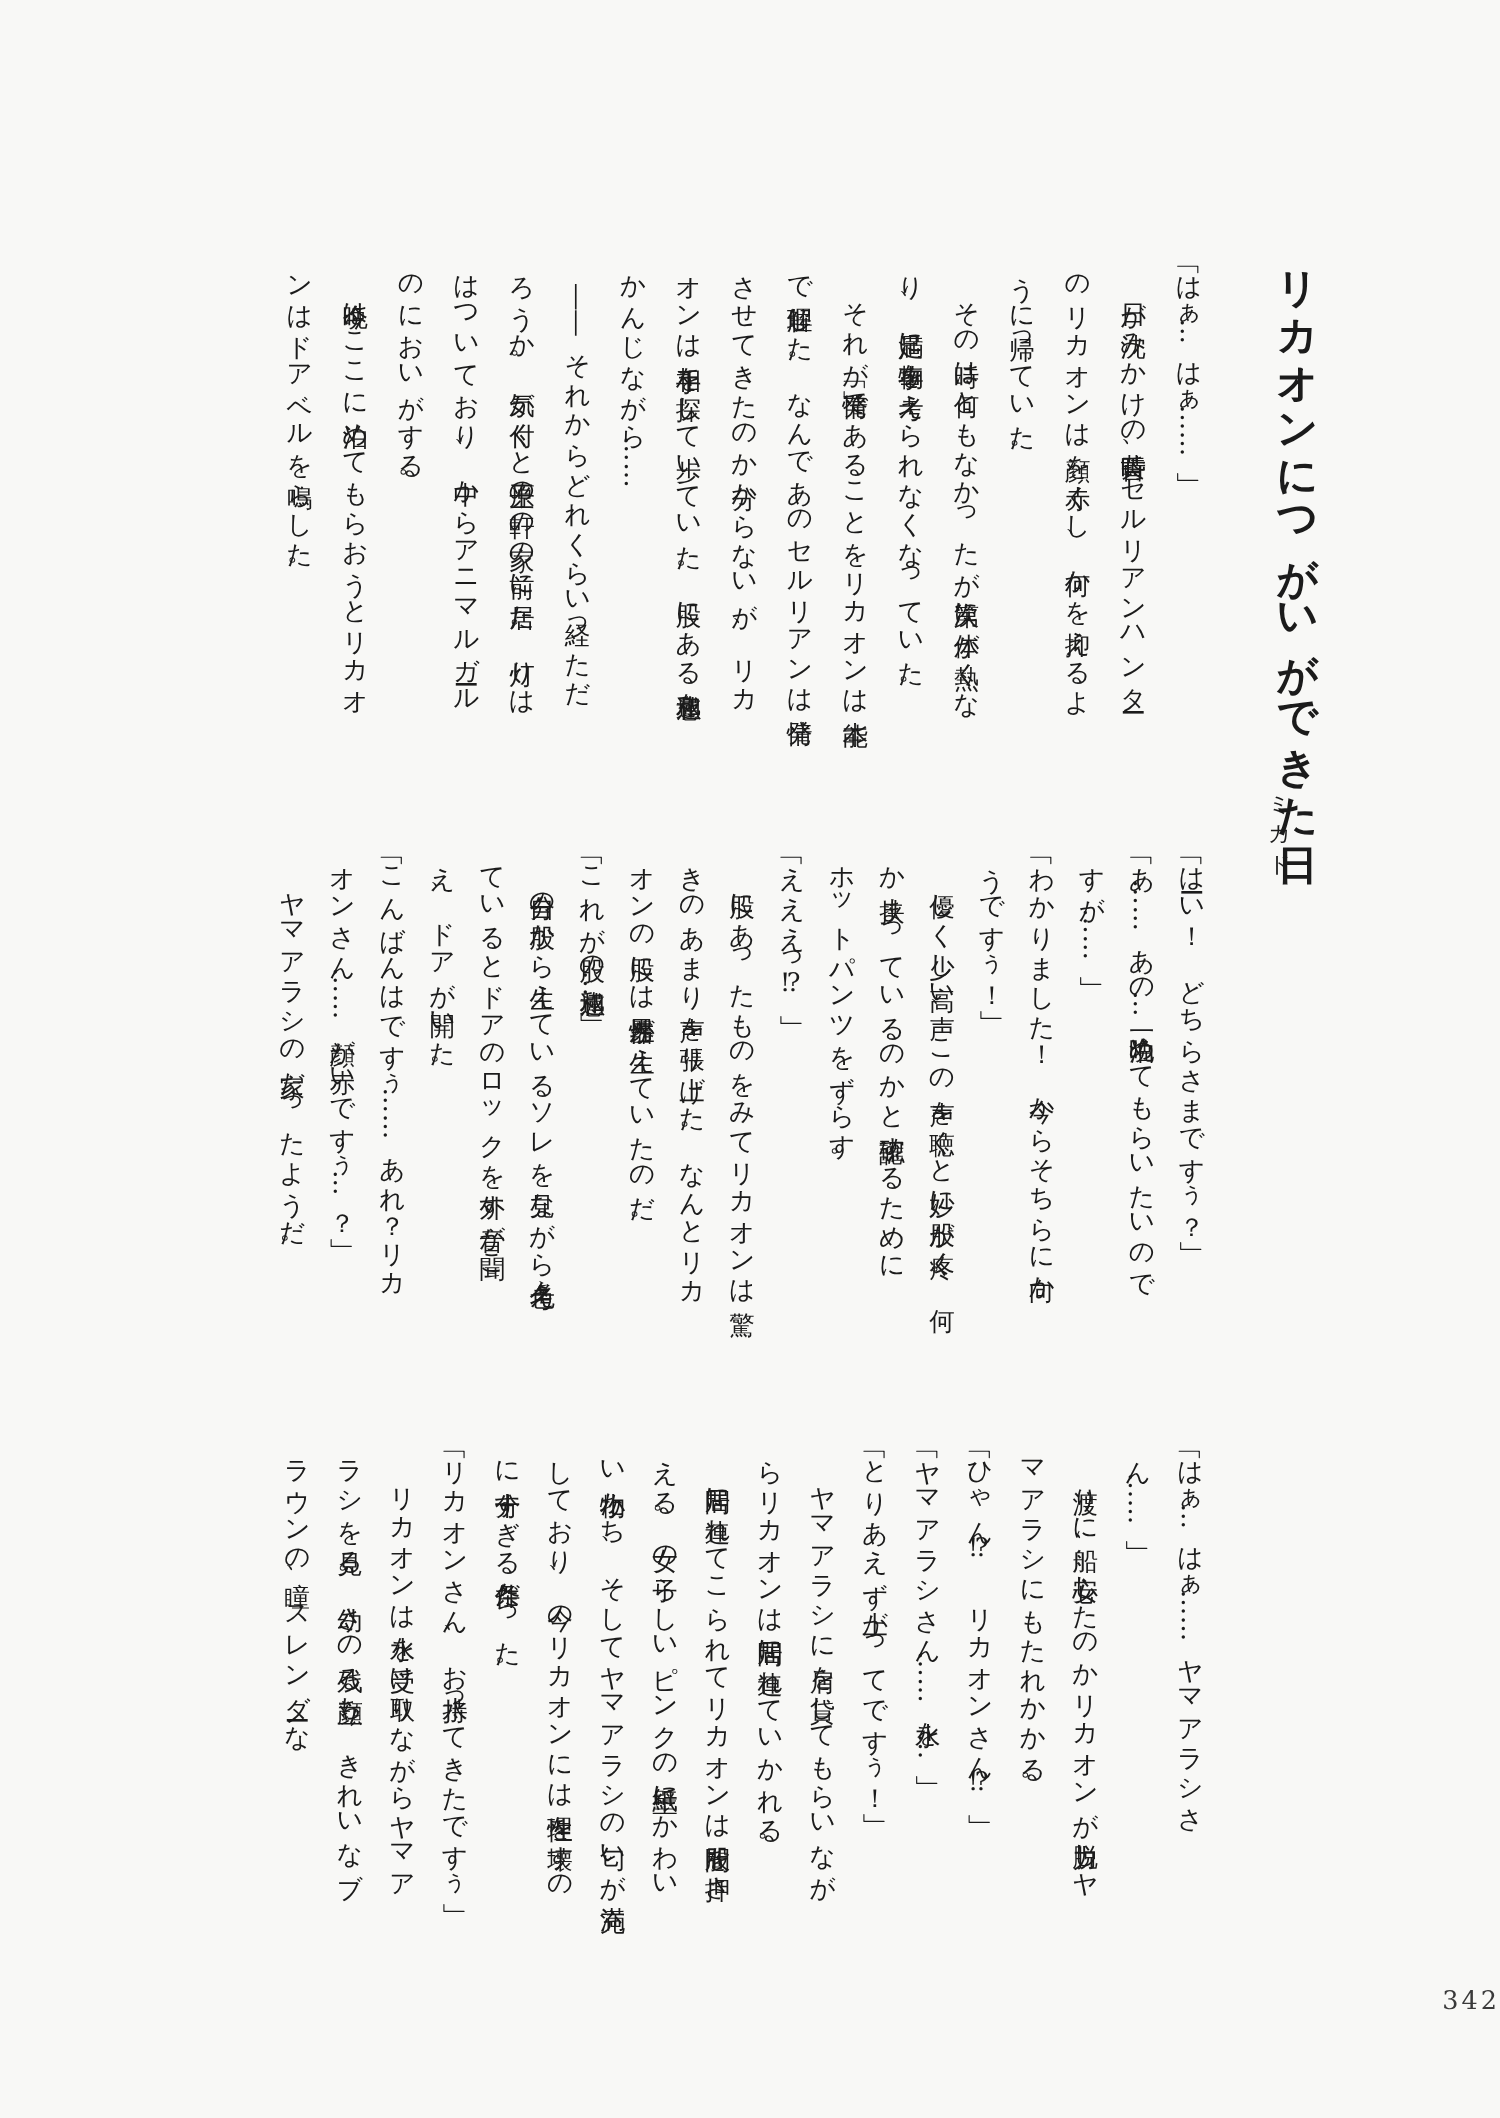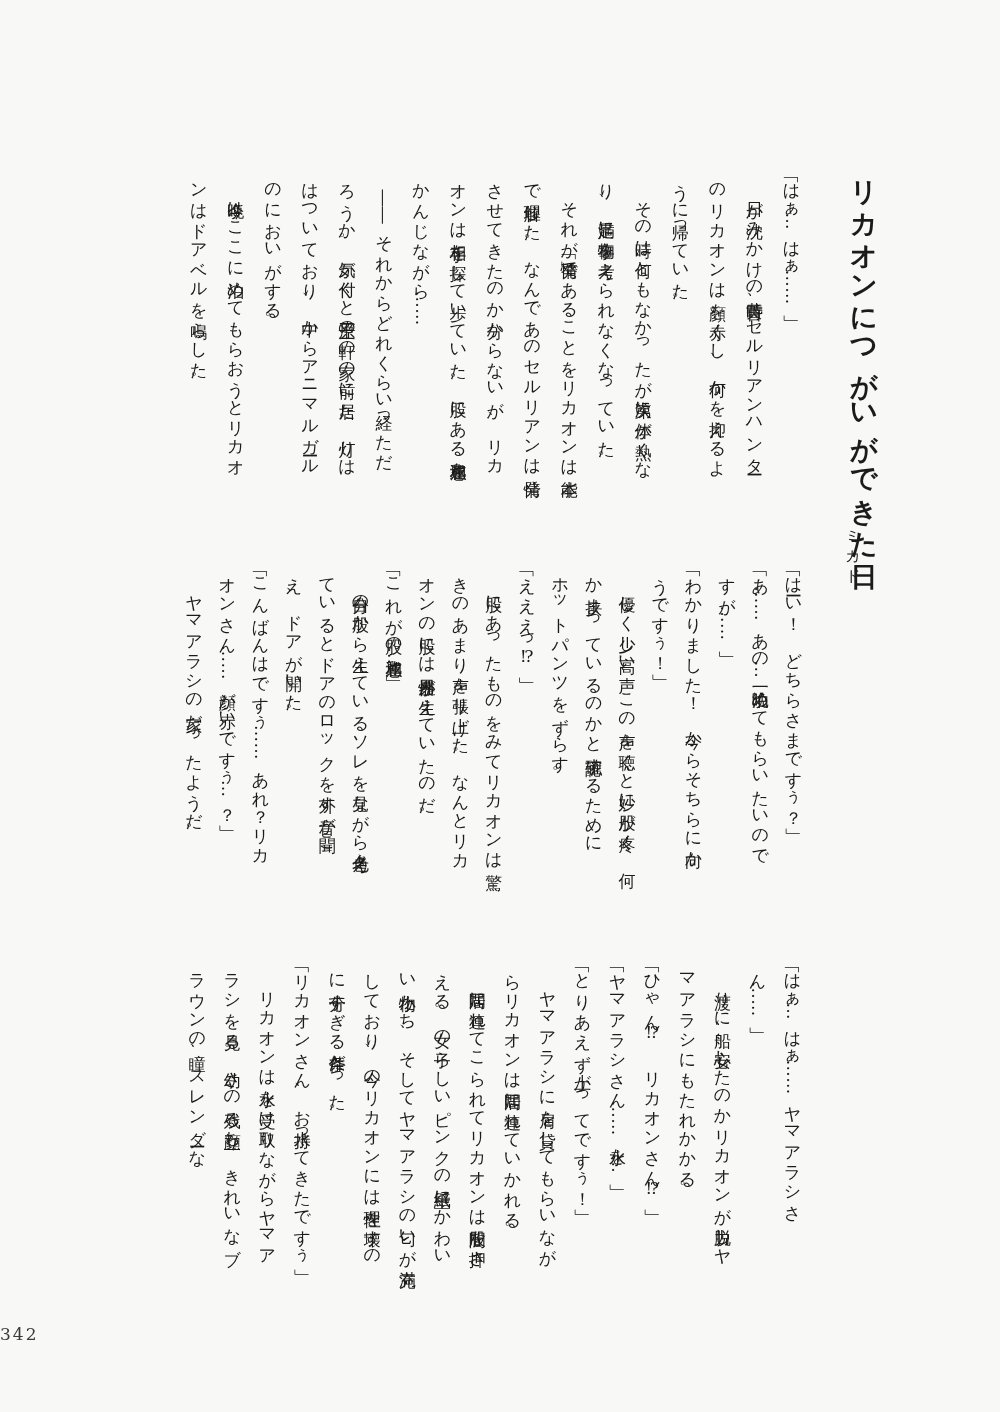--- a/index.html
+++ b/index.html
@@ -51,21 +51,21 @@
     padding: 0;
   }
   #band1 { top: 172px; line-height: 2.18; }
   #band2 { top: 566px; line-height: 1.96; }
   #band3 { top: 962px; line-height: 2.06; }
   .page-number {
     position: absolute;
     top: 1324px;
     left: 0;
     width: 100%;
-    text-align: left;
+    text-align: right;
     font-size: 17px;
     letter-spacing: 2px;
     color: #3a3a3a;
   }
 </style>
 </head>
 <body>
 
 <div class="page">
 

